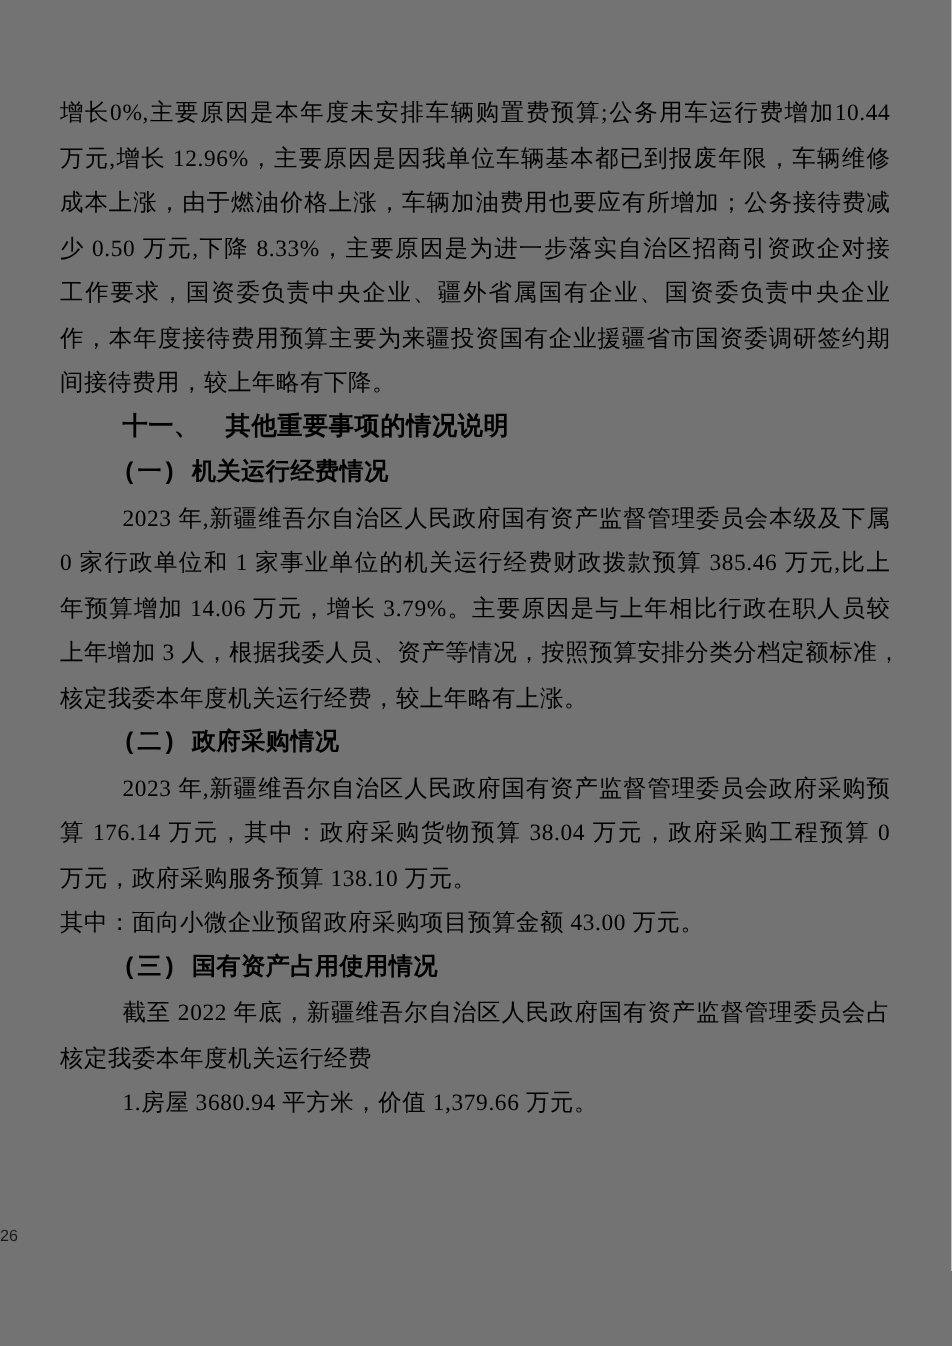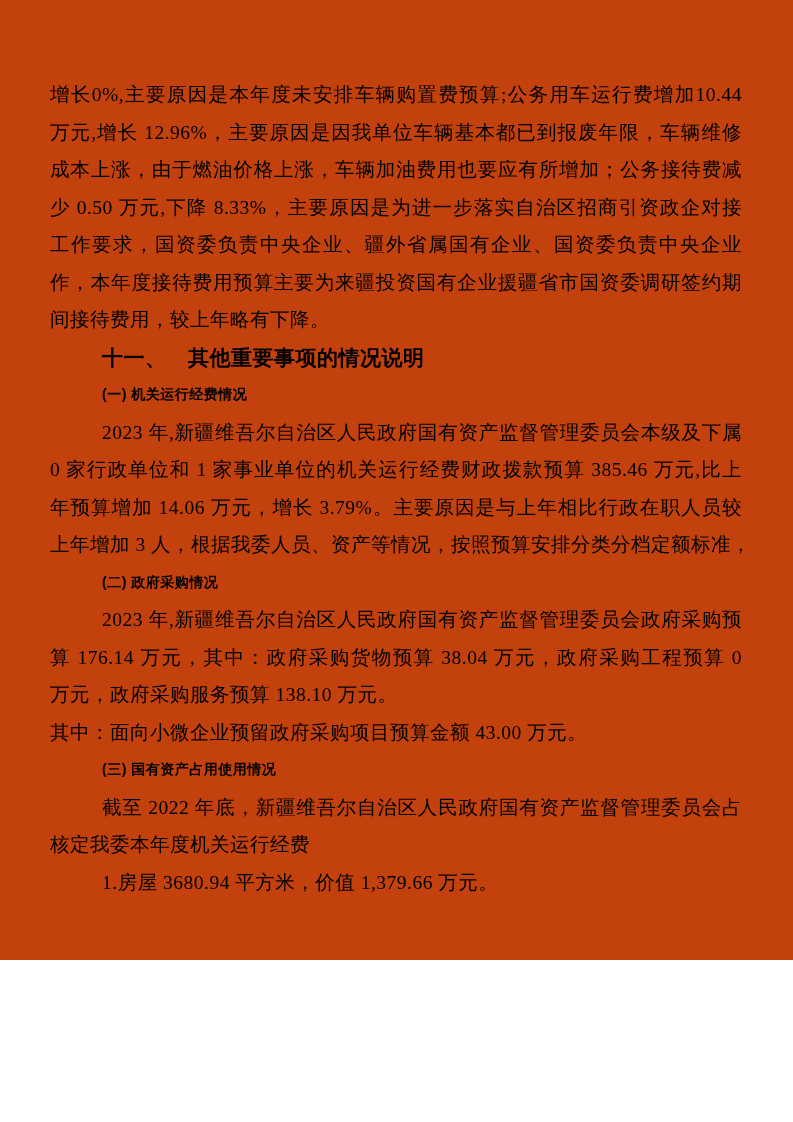--- a/index.html
+++ b/index.html
@@ -3,22 +3,22 @@
 <meta charset="utf-8">
 <style>
   html, body {
     margin: 0;
     padding: 0;
     background: #ffffff;
   }
   .page {
     position: relative;
     width: 793px;
-    height: 960px;
-    background: #c2410c;
+    height: 1122px;
+    background: #737373;
     overflow: hidden;
     font-family: "Liberation Serif", "DejaVu Serif", serif;
     color: #000000;
   }
   .content {
     position: absolute;
     left: 50px;
     top: 76px;
     width: 692px;
     overflow: hidden;
@@ -34,30 +34,30 @@
     letter-spacing: 0.5px;
   }
   .tline.last {
     text-align-last: left;
     font-family: Liberation Serif, serif;
   }
   .tline.indent {
     padding-left: 52px;
   }
   .heading {
-    font-family: Liberation Sans, sans-serif;
+    font-family: Liberation Mono, monospace;
     font-weight: bold;
     line-height: 37.5px;
     height: 37.5px;
     padding-left: 52px;
     white-space: nowrap;
     letter-spacing: 0.5px;
   }
   .heading.heading1 { font-size: 21px; }
-  .heading.heading2 { font-size: 14px; }
+  .heading.heading2 { font-size: 20px; }
   .page-number {
     position: absolute;
     top: 1021px;
     left: 0;
     width: 100%;
     font-family: "Liberation Sans", "DejaVu Sans", sans-serif;
     font-size: 13.5px;
     line-height: 18px;
     color: #1a1a1a;
   }
@@ -73,20 +73,21 @@
       <div class="tline">少 0.50 万元,下降 8.33%，主要原因是为进一步落实自治区招商引资政企对接</div>
       <div class="tline">工作要求，国资委负责中央企业、疆外省属国有企业、国资委负责中央企业</div>
       <div class="tline">作，本年度接待费用预算主要为来疆投资国有企业援疆省市国资委调研签约期</div>
       <div class="tline last">间接待费用，较上年略有下降。</div>
       <div class="heading heading1">十一、　其他重要事项的情况说明</div>
       <div class="heading heading2">(一) 机关运行经费情况</div>
       <div class="tline indent">2023 年,新疆维吾尔自治区人民政府国有资产监督管理委员会本级及下属</div>
       <div class="tline">0 家行政单位和 1 家事业单位的机关运行经费财政拨款预算 385.46 万元,比上</div>
       <div class="tline">年预算增加 14.06 万元，增长 3.79%。主要原因是与上年相比行政在职人员较</div>
       <div class="tline">上年增加 3 人，根据我委人员、资产等情况，按照预算安排分类分档定额标准，</div>
+      <div class="tline last">核定我委本年度机关运行经费，较上年略有上涨。</div>
       <div class="heading heading2">(二) 政府采购情况</div>
       <div class="tline indent">2023 年,新疆维吾尔自治区人民政府国有资产监督管理委员会政府采购预</div>
       <div class="tline">算 176.14 万元，其中：政府采购货物预算 38.04 万元，政府采购工程预算 0</div>
       <div class="tline last">万元，政府采购服务预算 138.10 万元。</div>
       <div class="tline last">其中：面向小微企业预留政府采购项目预算金额 43.00 万元。</div>
       <div class="heading heading2">(三) 国有资产占用使用情况</div>
       <div class="tline indent">截至 2022 年底，新疆维吾尔自治区人民政府国有资产监督管理委员会占</div>
       <div class="tline last">核定我委本年度机关运行经费</div>
       <div class="tline last indent">1.房屋 3680.94 平方米，价值 1,379.66 万元。</div>
     </div>

